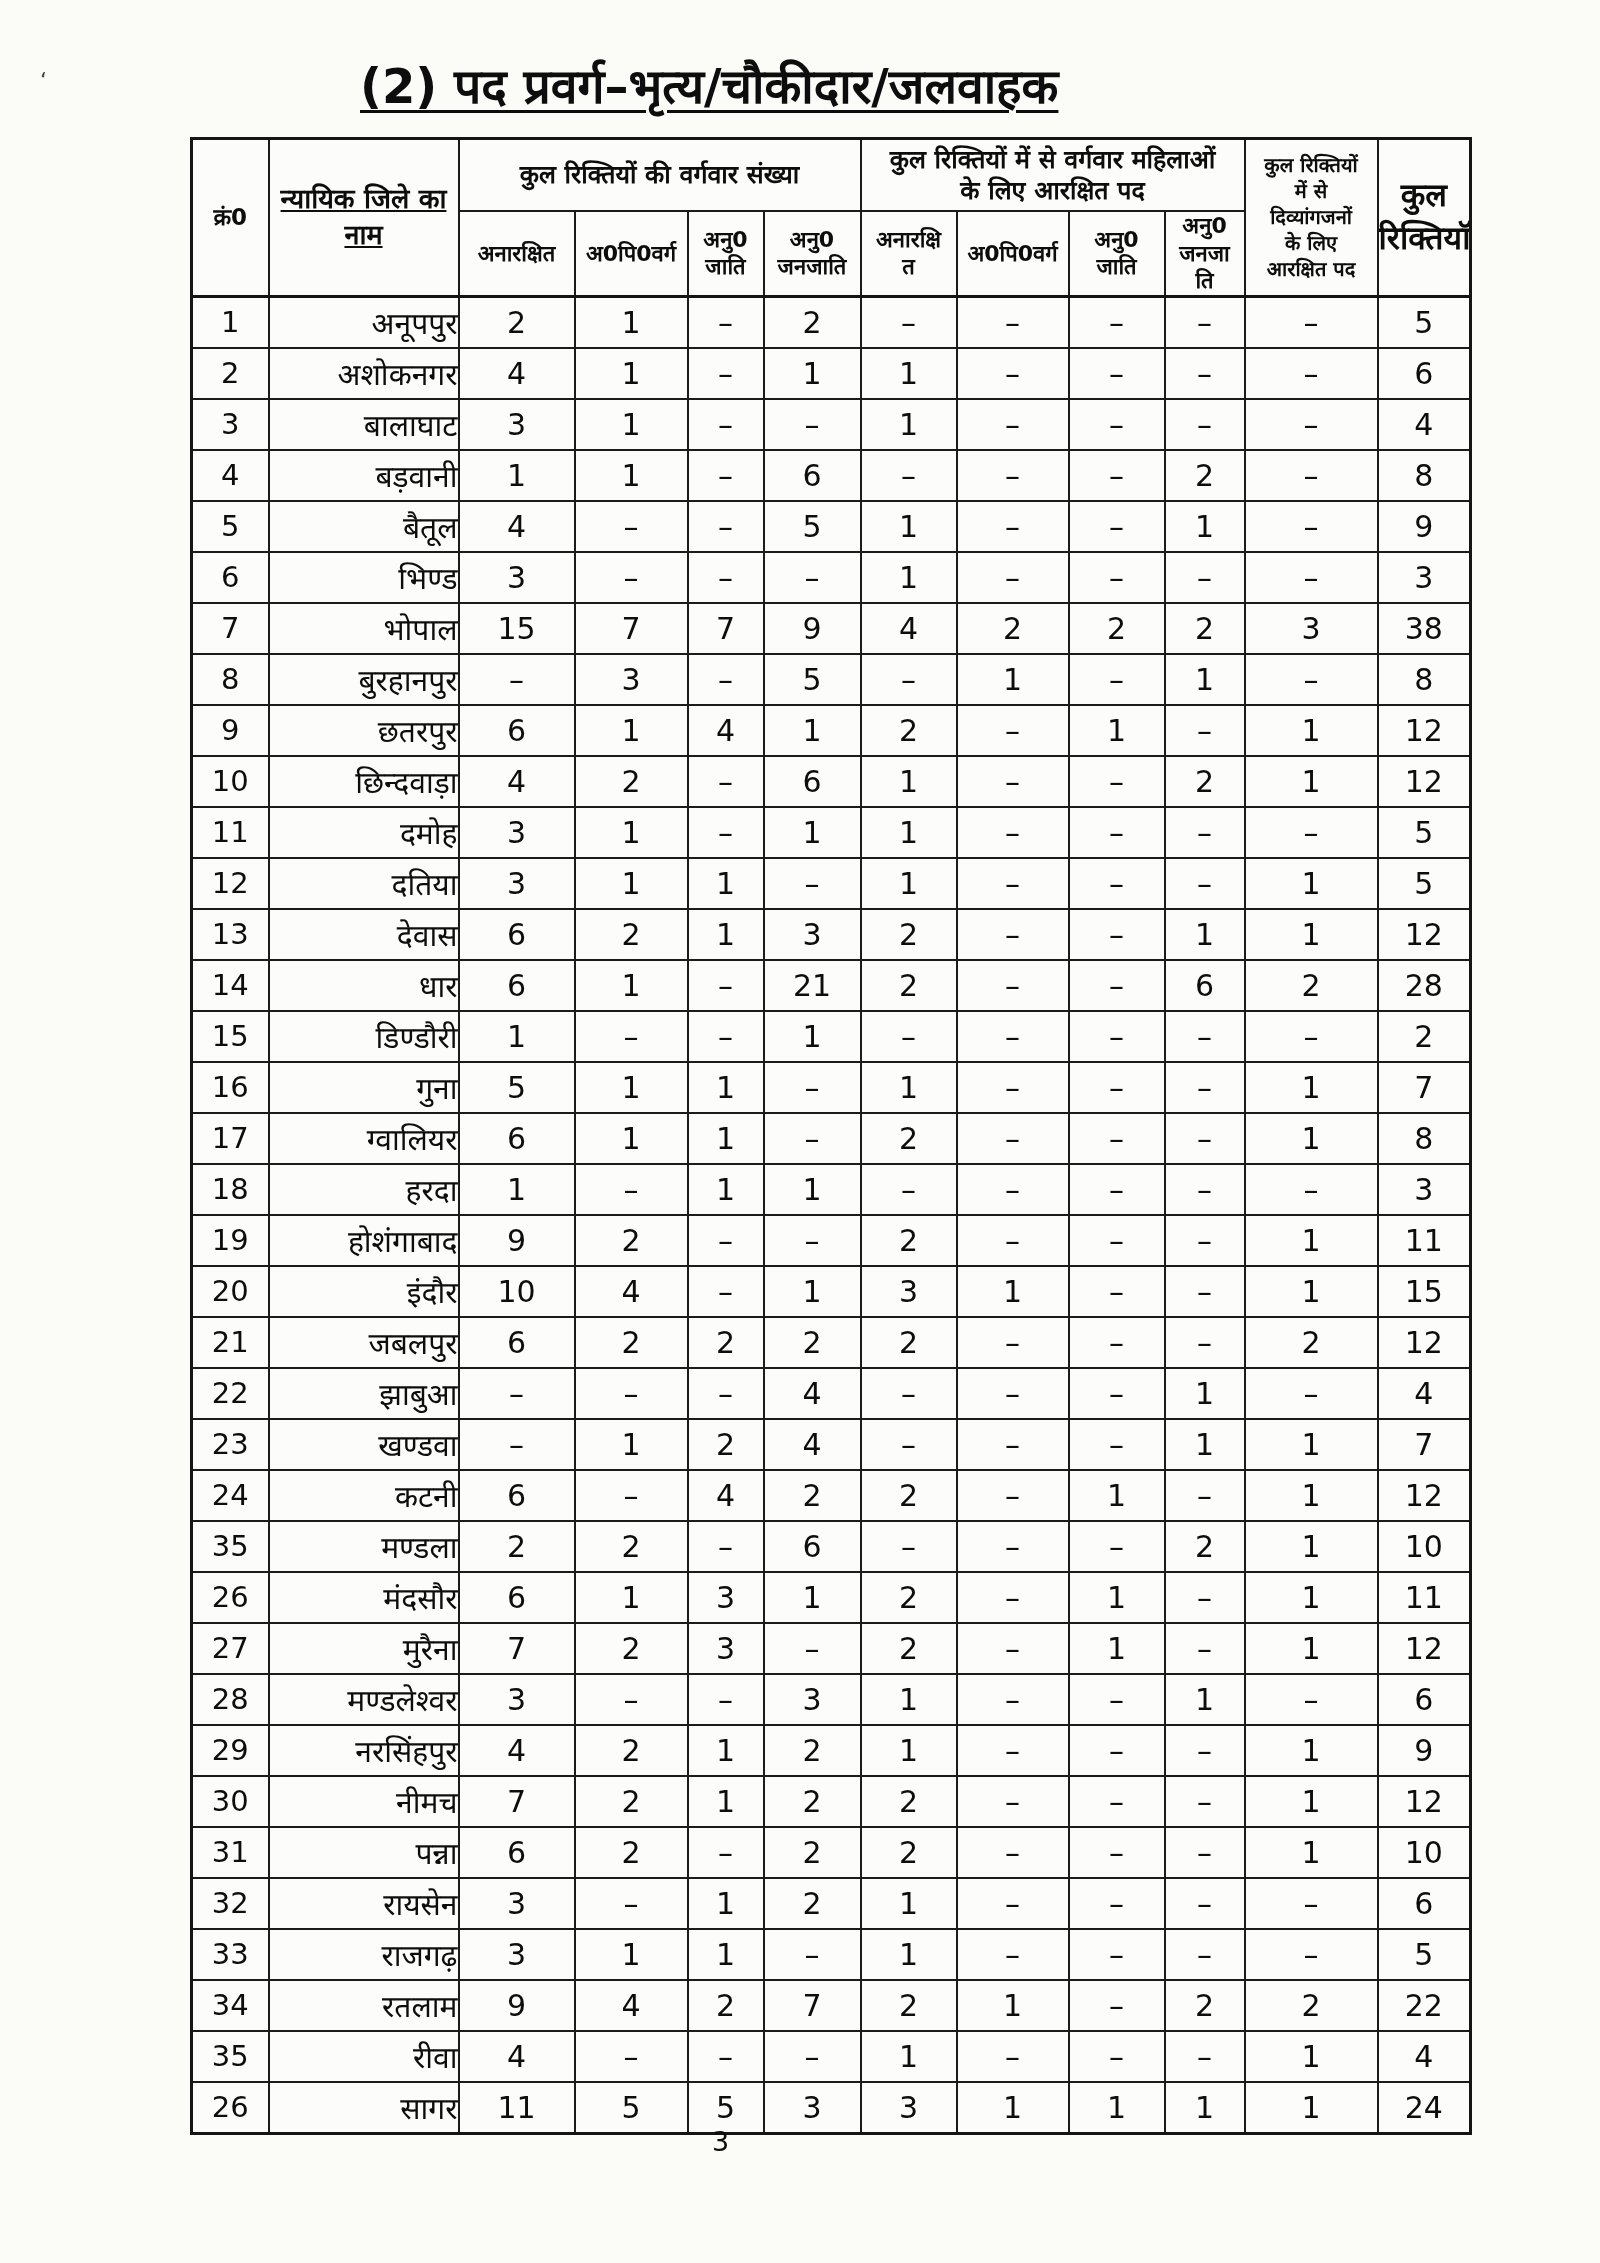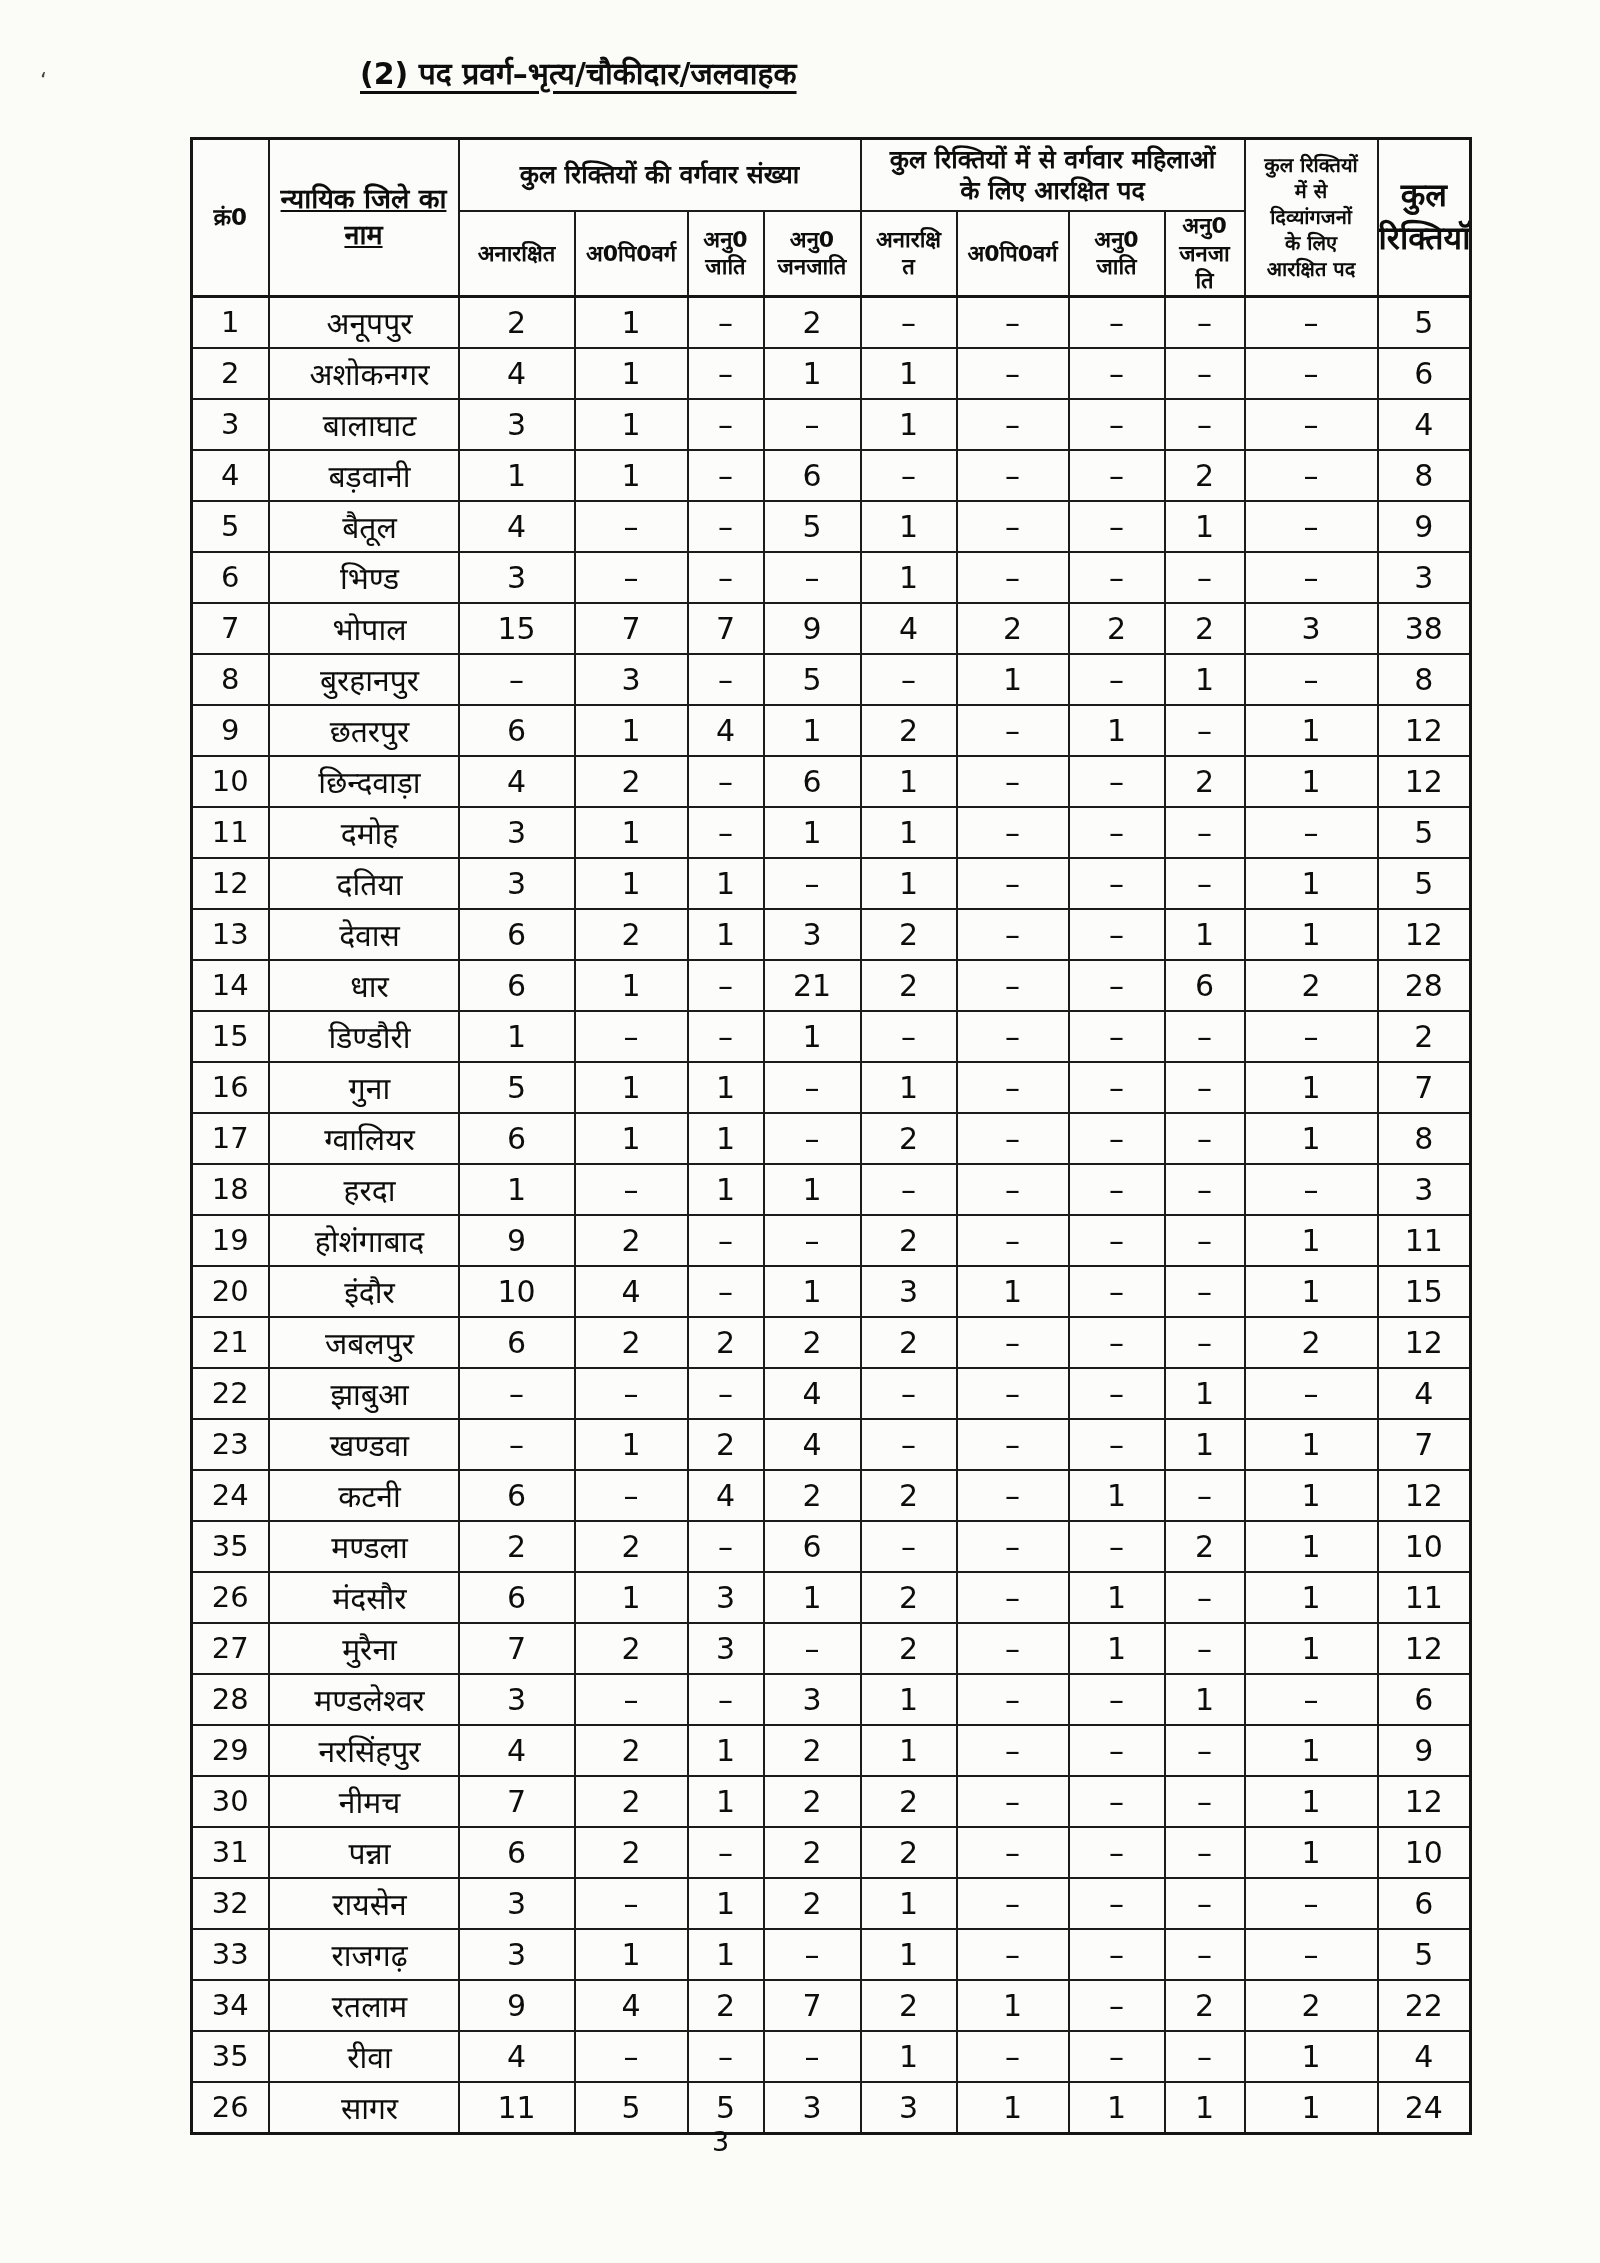--- a/index.html
+++ b/index.html
@@ -10,21 +10,21 @@
     font-family:"DejaVu Sans", sans-serif;
     position:relative;
     overflow:hidden;
   }
   .artifact{
     position:absolute;left:40px;top:68px;
     font-size:22px;color:#444;
   }
   .title{
     position:absolute;left:360px;top:52px;margin:0;
-    font-size:30px;font-weight:bold;letter-spacing:0px;
+    font-size:48px;font-weight:bold;letter-spacing:0px;
     text-decoration:underline;
     text-decoration-thickness:3px;
     text-underline-offset:7px;
     white-space:nowrap;
   }
   table.vacancy{
     position:absolute;left:190px;top:137px;
     width:1279px;
     border-collapse:collapse;table-layout:fixed;
     background:#fcfcfa;
@@ -50,21 +50,21 @@
   th.group-h{font-size:25px;}
   th.sub-h{font-size:22px;font-weight:bold;}
   th.disabled-h{font-size:20px;line-height:1.3;}
   th.grand-h{font-size:32px;line-height:1.35;}
   tbody td{
     height:49px;
     font-size:30px;
   }
   tbody td.sno{font-size:29px;}
   tbody td.name{
-    text-align:center;
+    text-align:right;
     padding-left:12px;
     font-size:30px;
     white-space:nowrap;
   }
   .pageno{
     position:absolute;left:712px;top:2126px;
     font-size:27px;
   }
 </style>
 </head>

